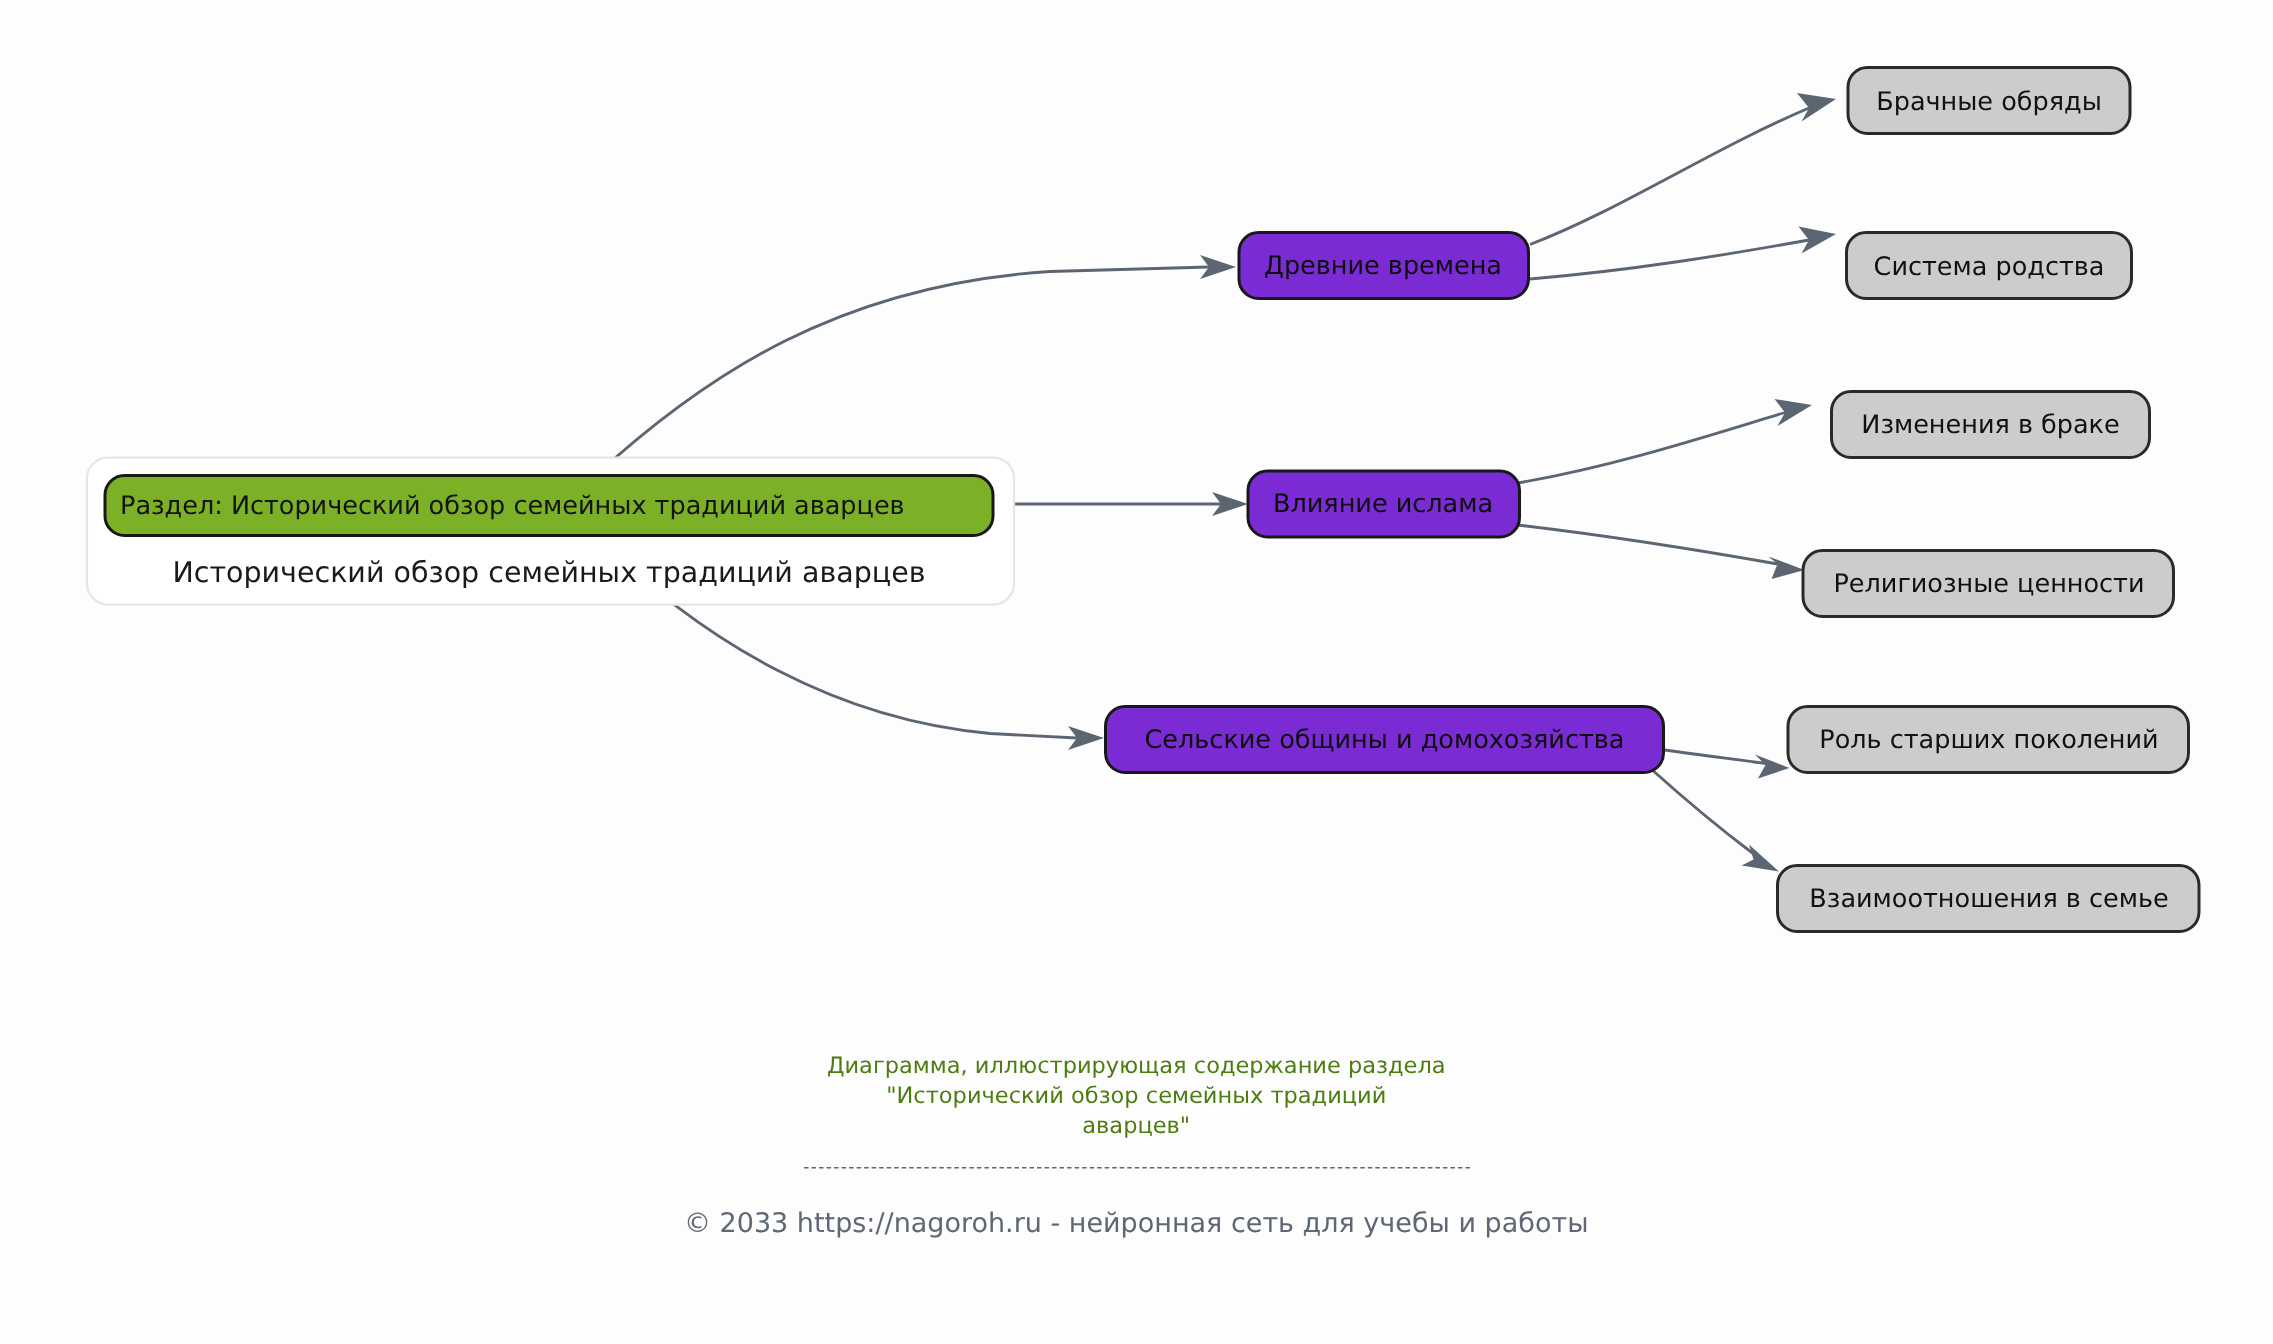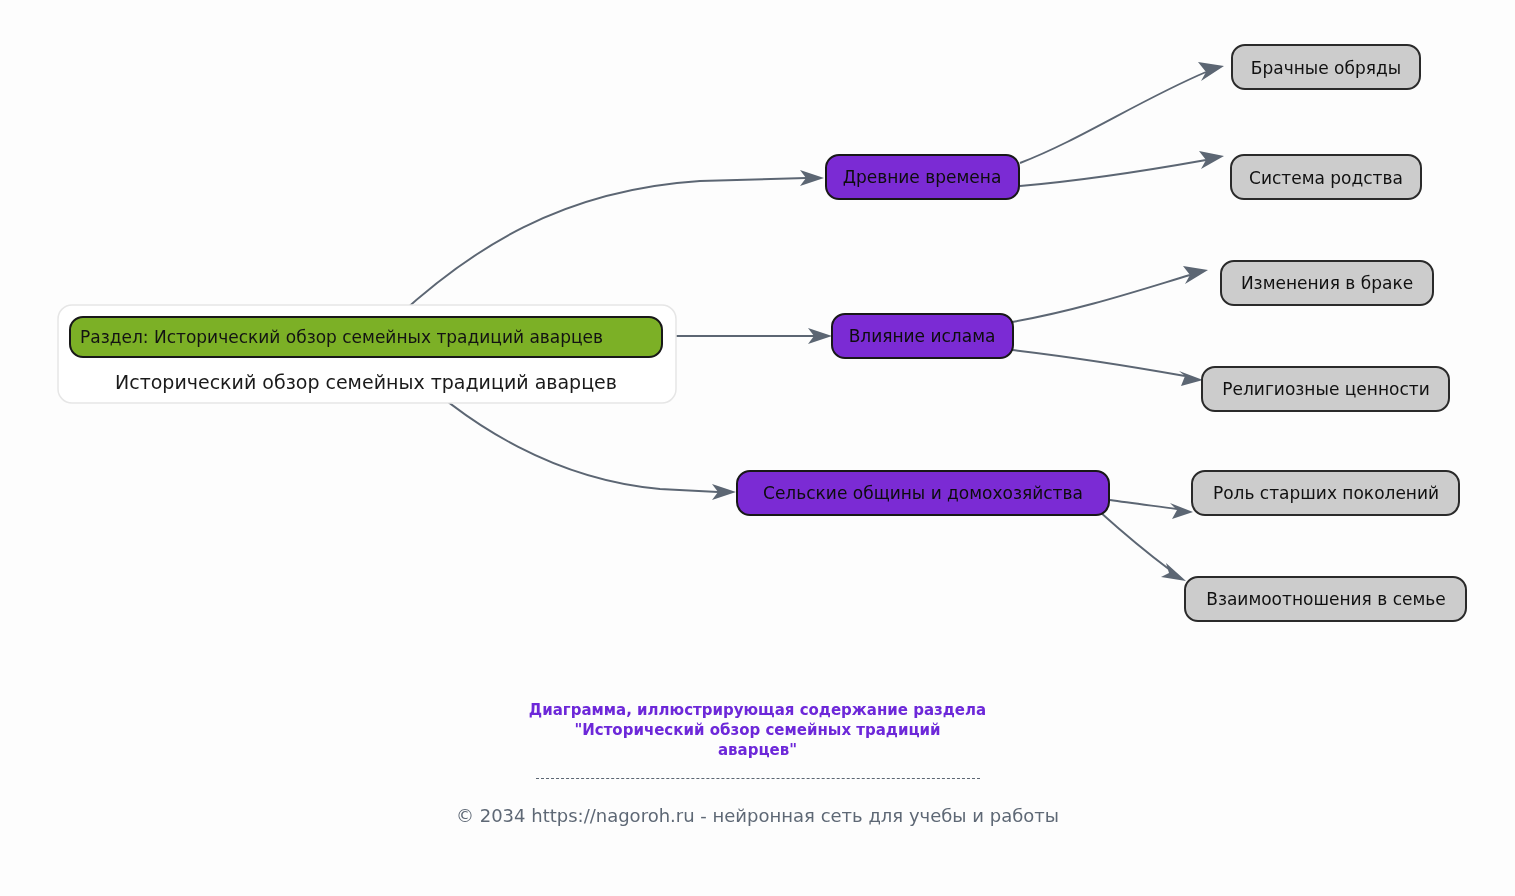--- a/index.html
+++ b/index.html
@@ -60,22 +60,22 @@
   .caption-wrap {
     position: absolute;
     left: 0;
     top: 700px;
     width: 1515px;
     text-align: center;
   }
   .caption-title {
     font-family: "DejaVu Sans", "Liberation Sans", sans-serif;
     font-size: 15px;
-    font-weight: bold;
-    color: #6d28d9;
+    font-weight: normal;
+    color: #4d7c0f;
     line-height: 20px;
     white-space: pre-line;
     margin: 0;
   }
   .caption-rule {
     width: 444px;
     height: 0;
     border-top: 1.6px dashed #5c6673;
     margin: 18px auto 0 auto;
   }
@@ -196,16 +196,16 @@
       <text class="node-label node-label-gray" x="1326" y="600" text-anchor="middle">Взаимоотношения в семье</text>
     </g>
 
   </svg>
 
   <div class="caption-wrap">
     <div class="caption-title">Диаграмма, иллюстрирующая содержание раздела
 "Исторический обзор семейных традиций
 аварцев"</div>
     <div class="caption-rule"></div>
-    <div class="caption-credit">© 2034 https://nagoroh.ru - нейронная сеть для учебы и работы</div>
+    <div class="caption-credit">© 2033 https://nagoroh.ru - нейронная сеть для учебы и работы</div>
   </div>
 
 </div>
 
 </body></html>

